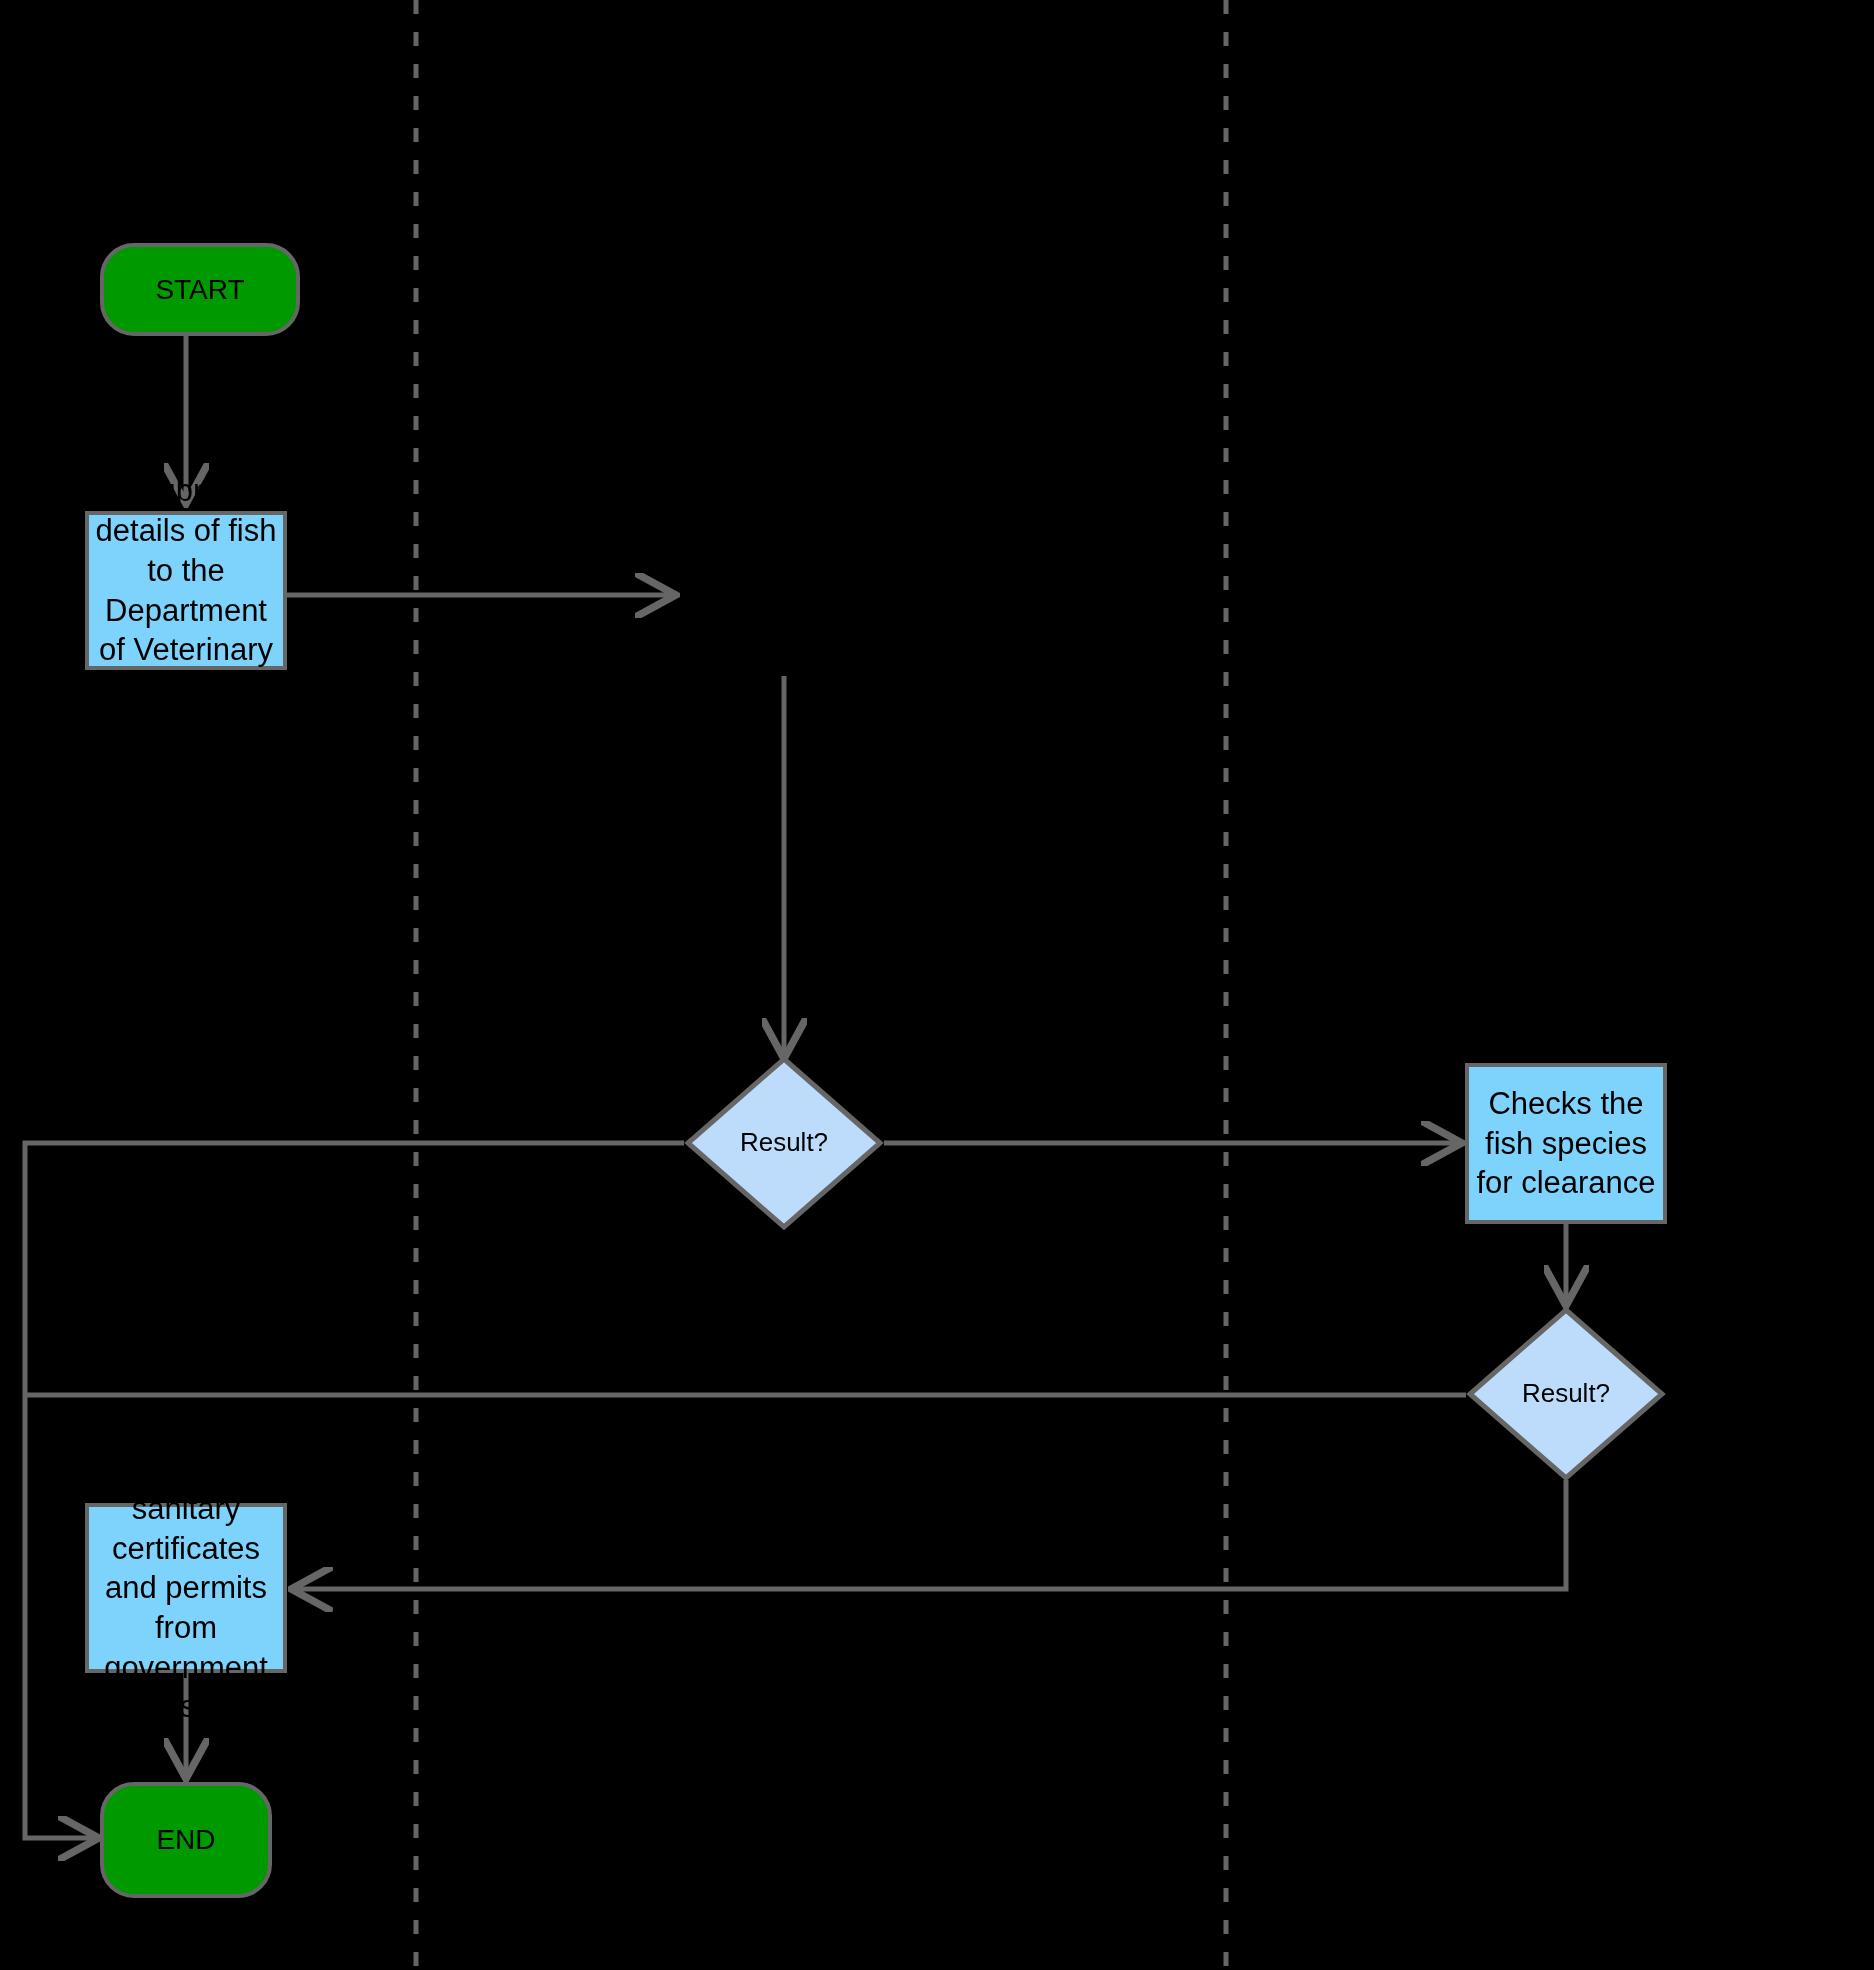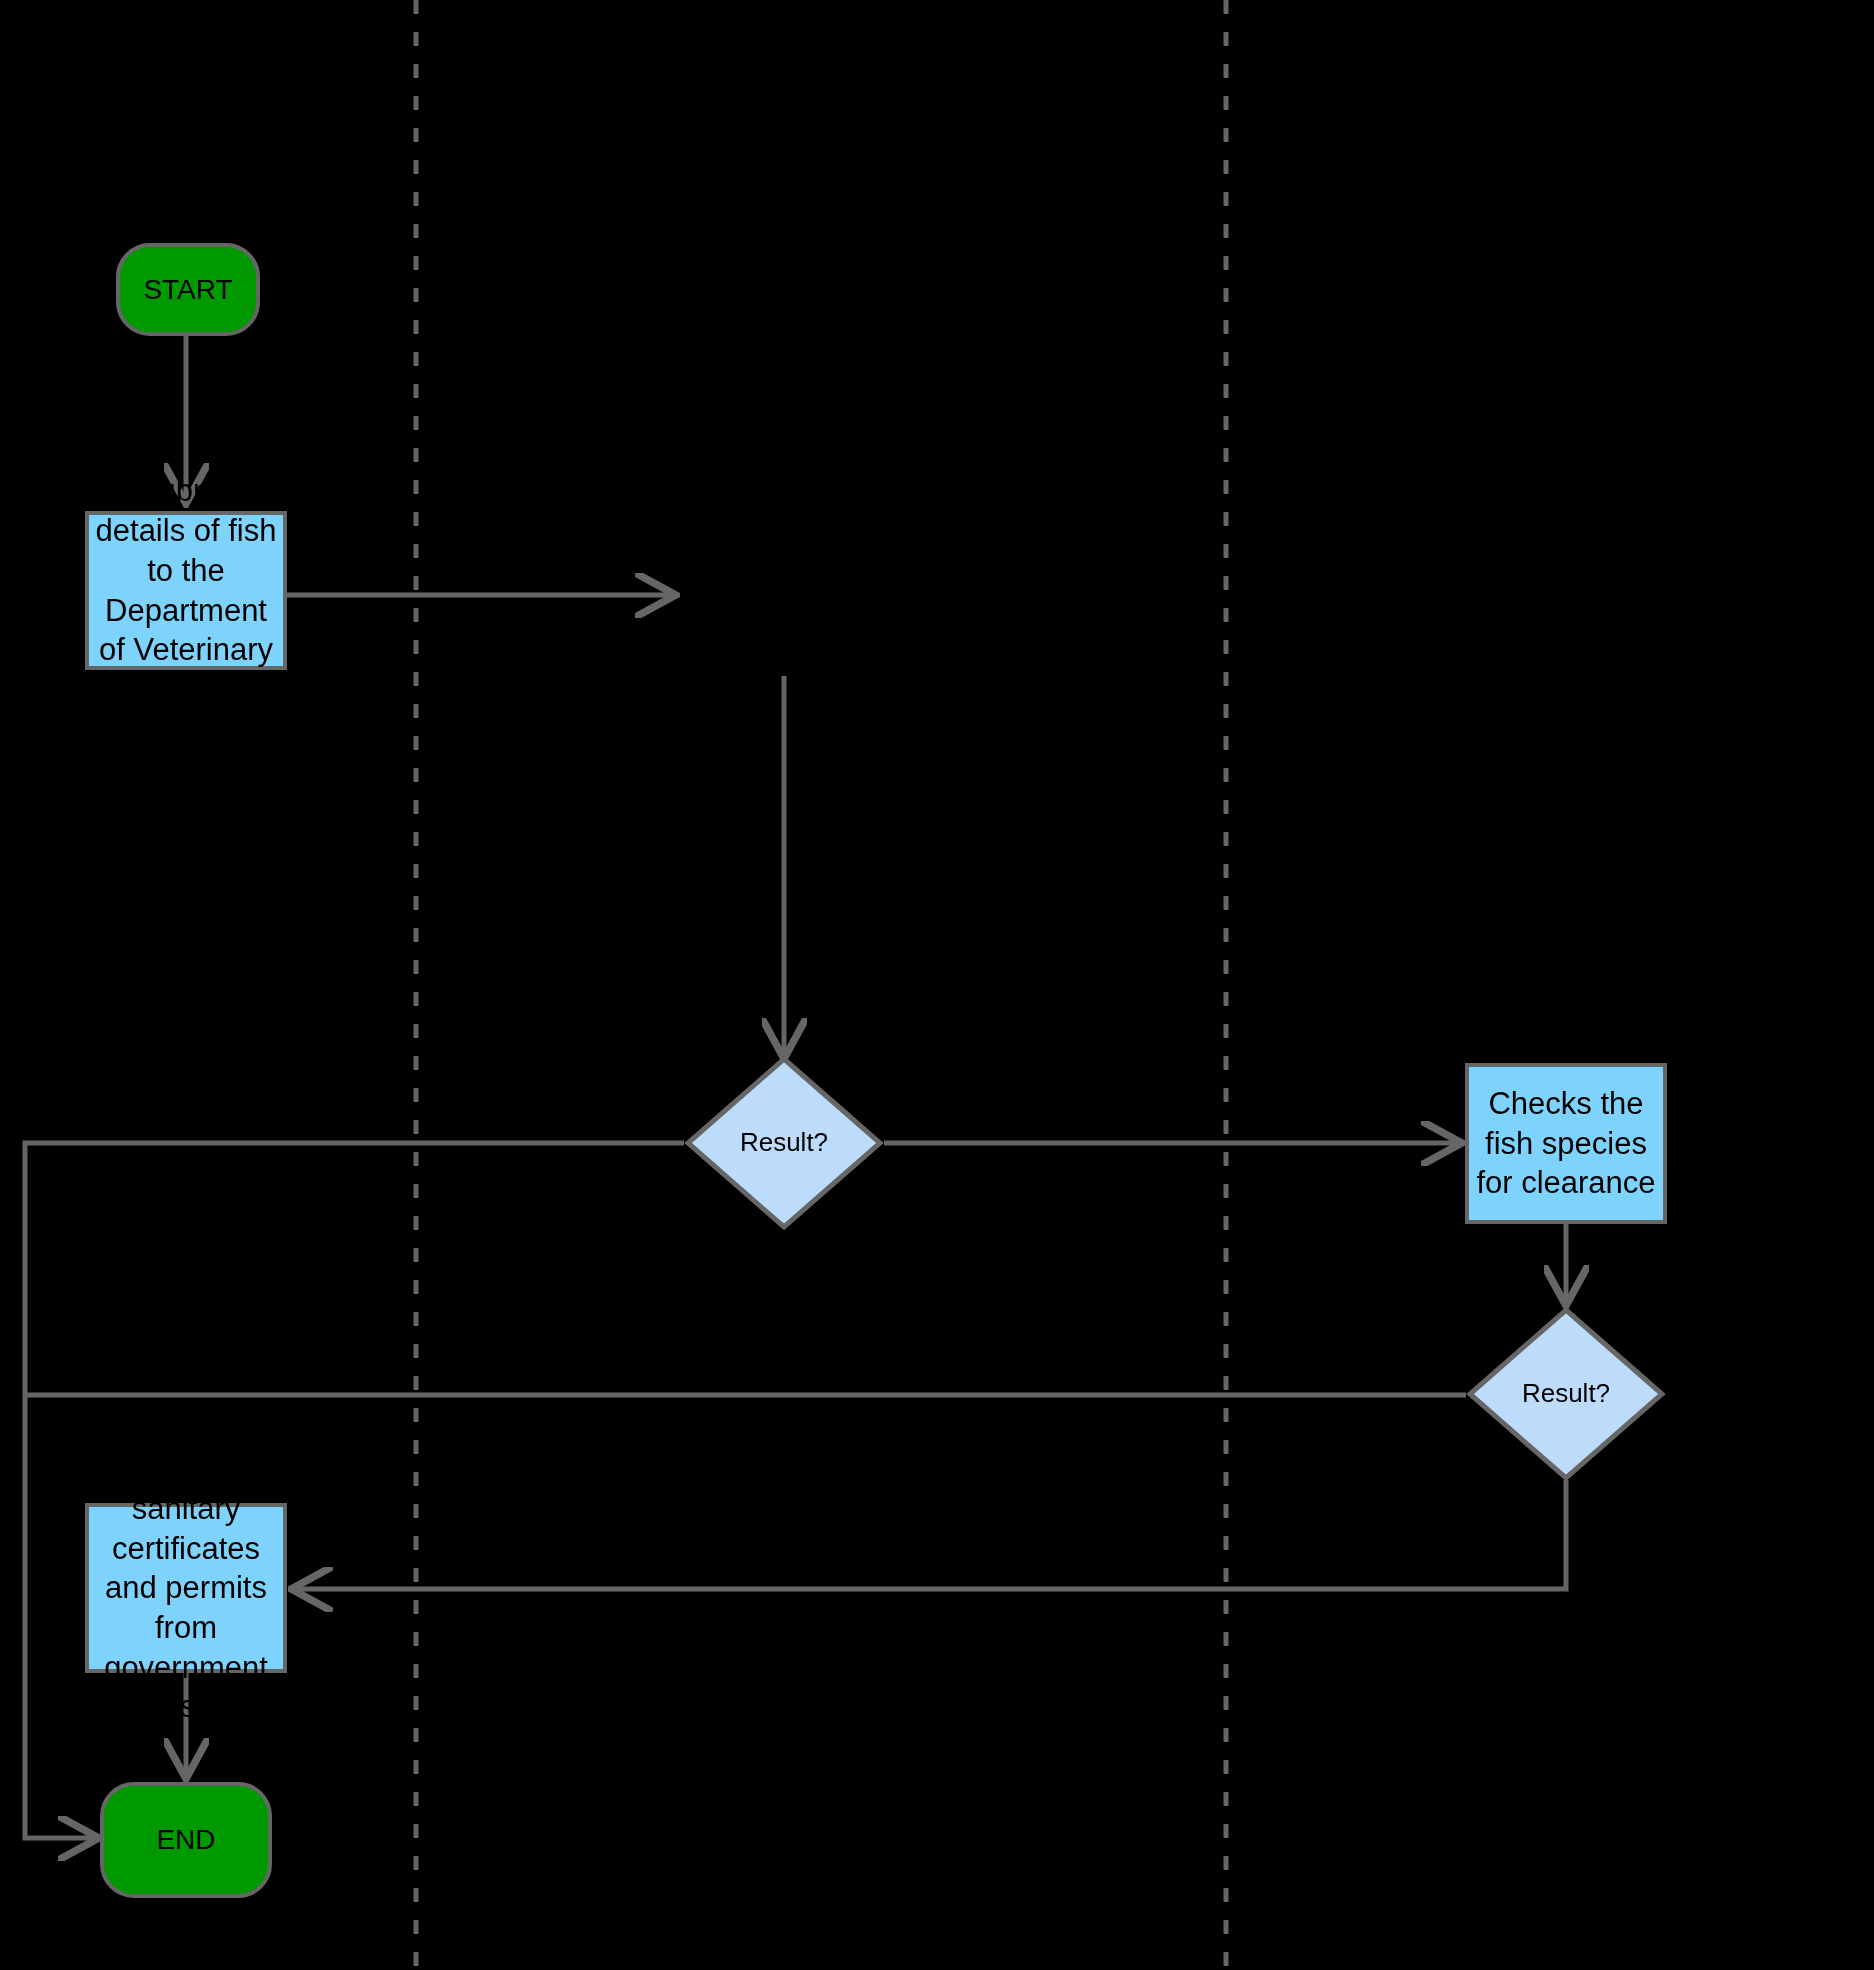--- a/index.html
+++ b/index.html
@@ -95,21 +95,21 @@
       <path d="M 1566 1224 L 1566 1302" marker-end="url(#arrow)"></path>
 
       <path d="M 1466 1395 L 25 1395"></path>
 
       <path d="M 1566 1480 L 1566 1589 L 295 1589" marker-end="url(#arrow)"></path>
 
       <path d="M 186 1673 L 186 1775" marker-end="url(#arrow)"></path>
     </g>
   </svg>
 
-  <div class="node node-terminal" style="left:116px; top:243px; width:144px; height:93px;">
+  <div class="node node-terminal" style="left:100px; top:243px; width:200px; height:93px;">
     <span class="label">START</span>
   </div>
 
   <div class="node node-process" style="left:85px; top:511px; width:202px; height:159px;">
     <span class="label">Submit details of  fish to the Department of Veterinary Services</span>
   </div>
 
 
   <div class="node node-decision" style="left:684px; top:1055px; width:200px; height:176px;">
     <svg width="200" height="176" viewBox="0 0 200 176">

